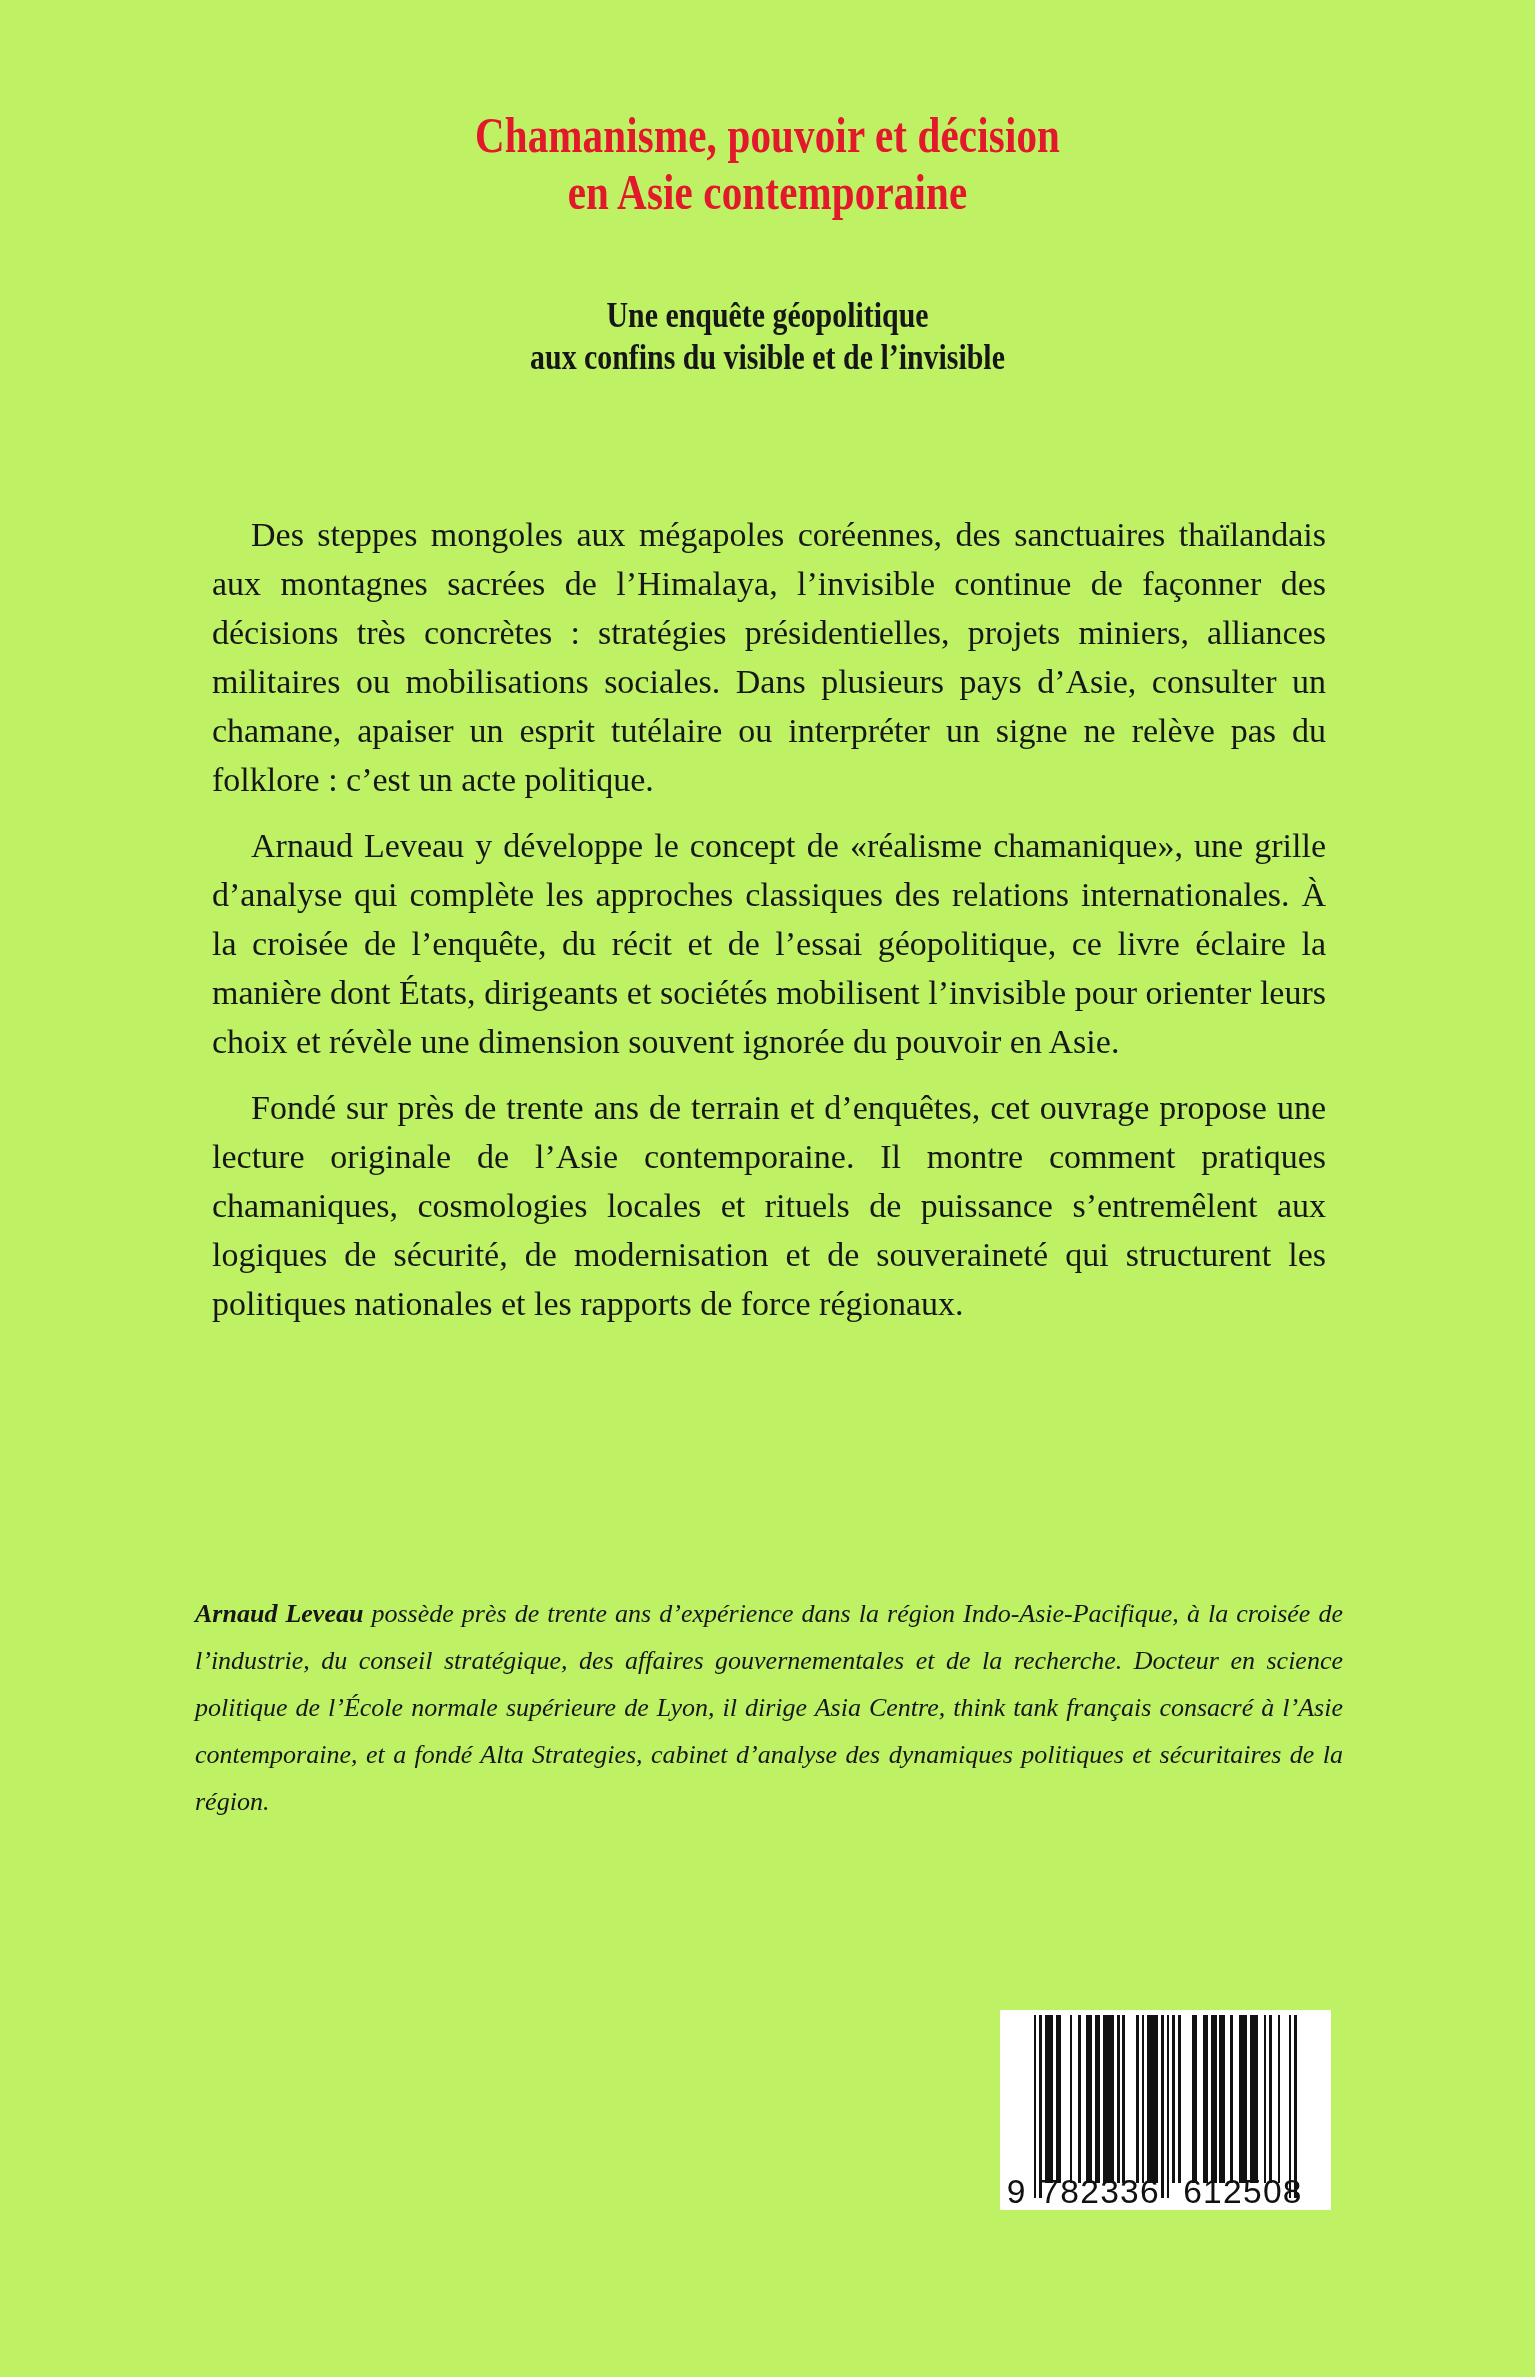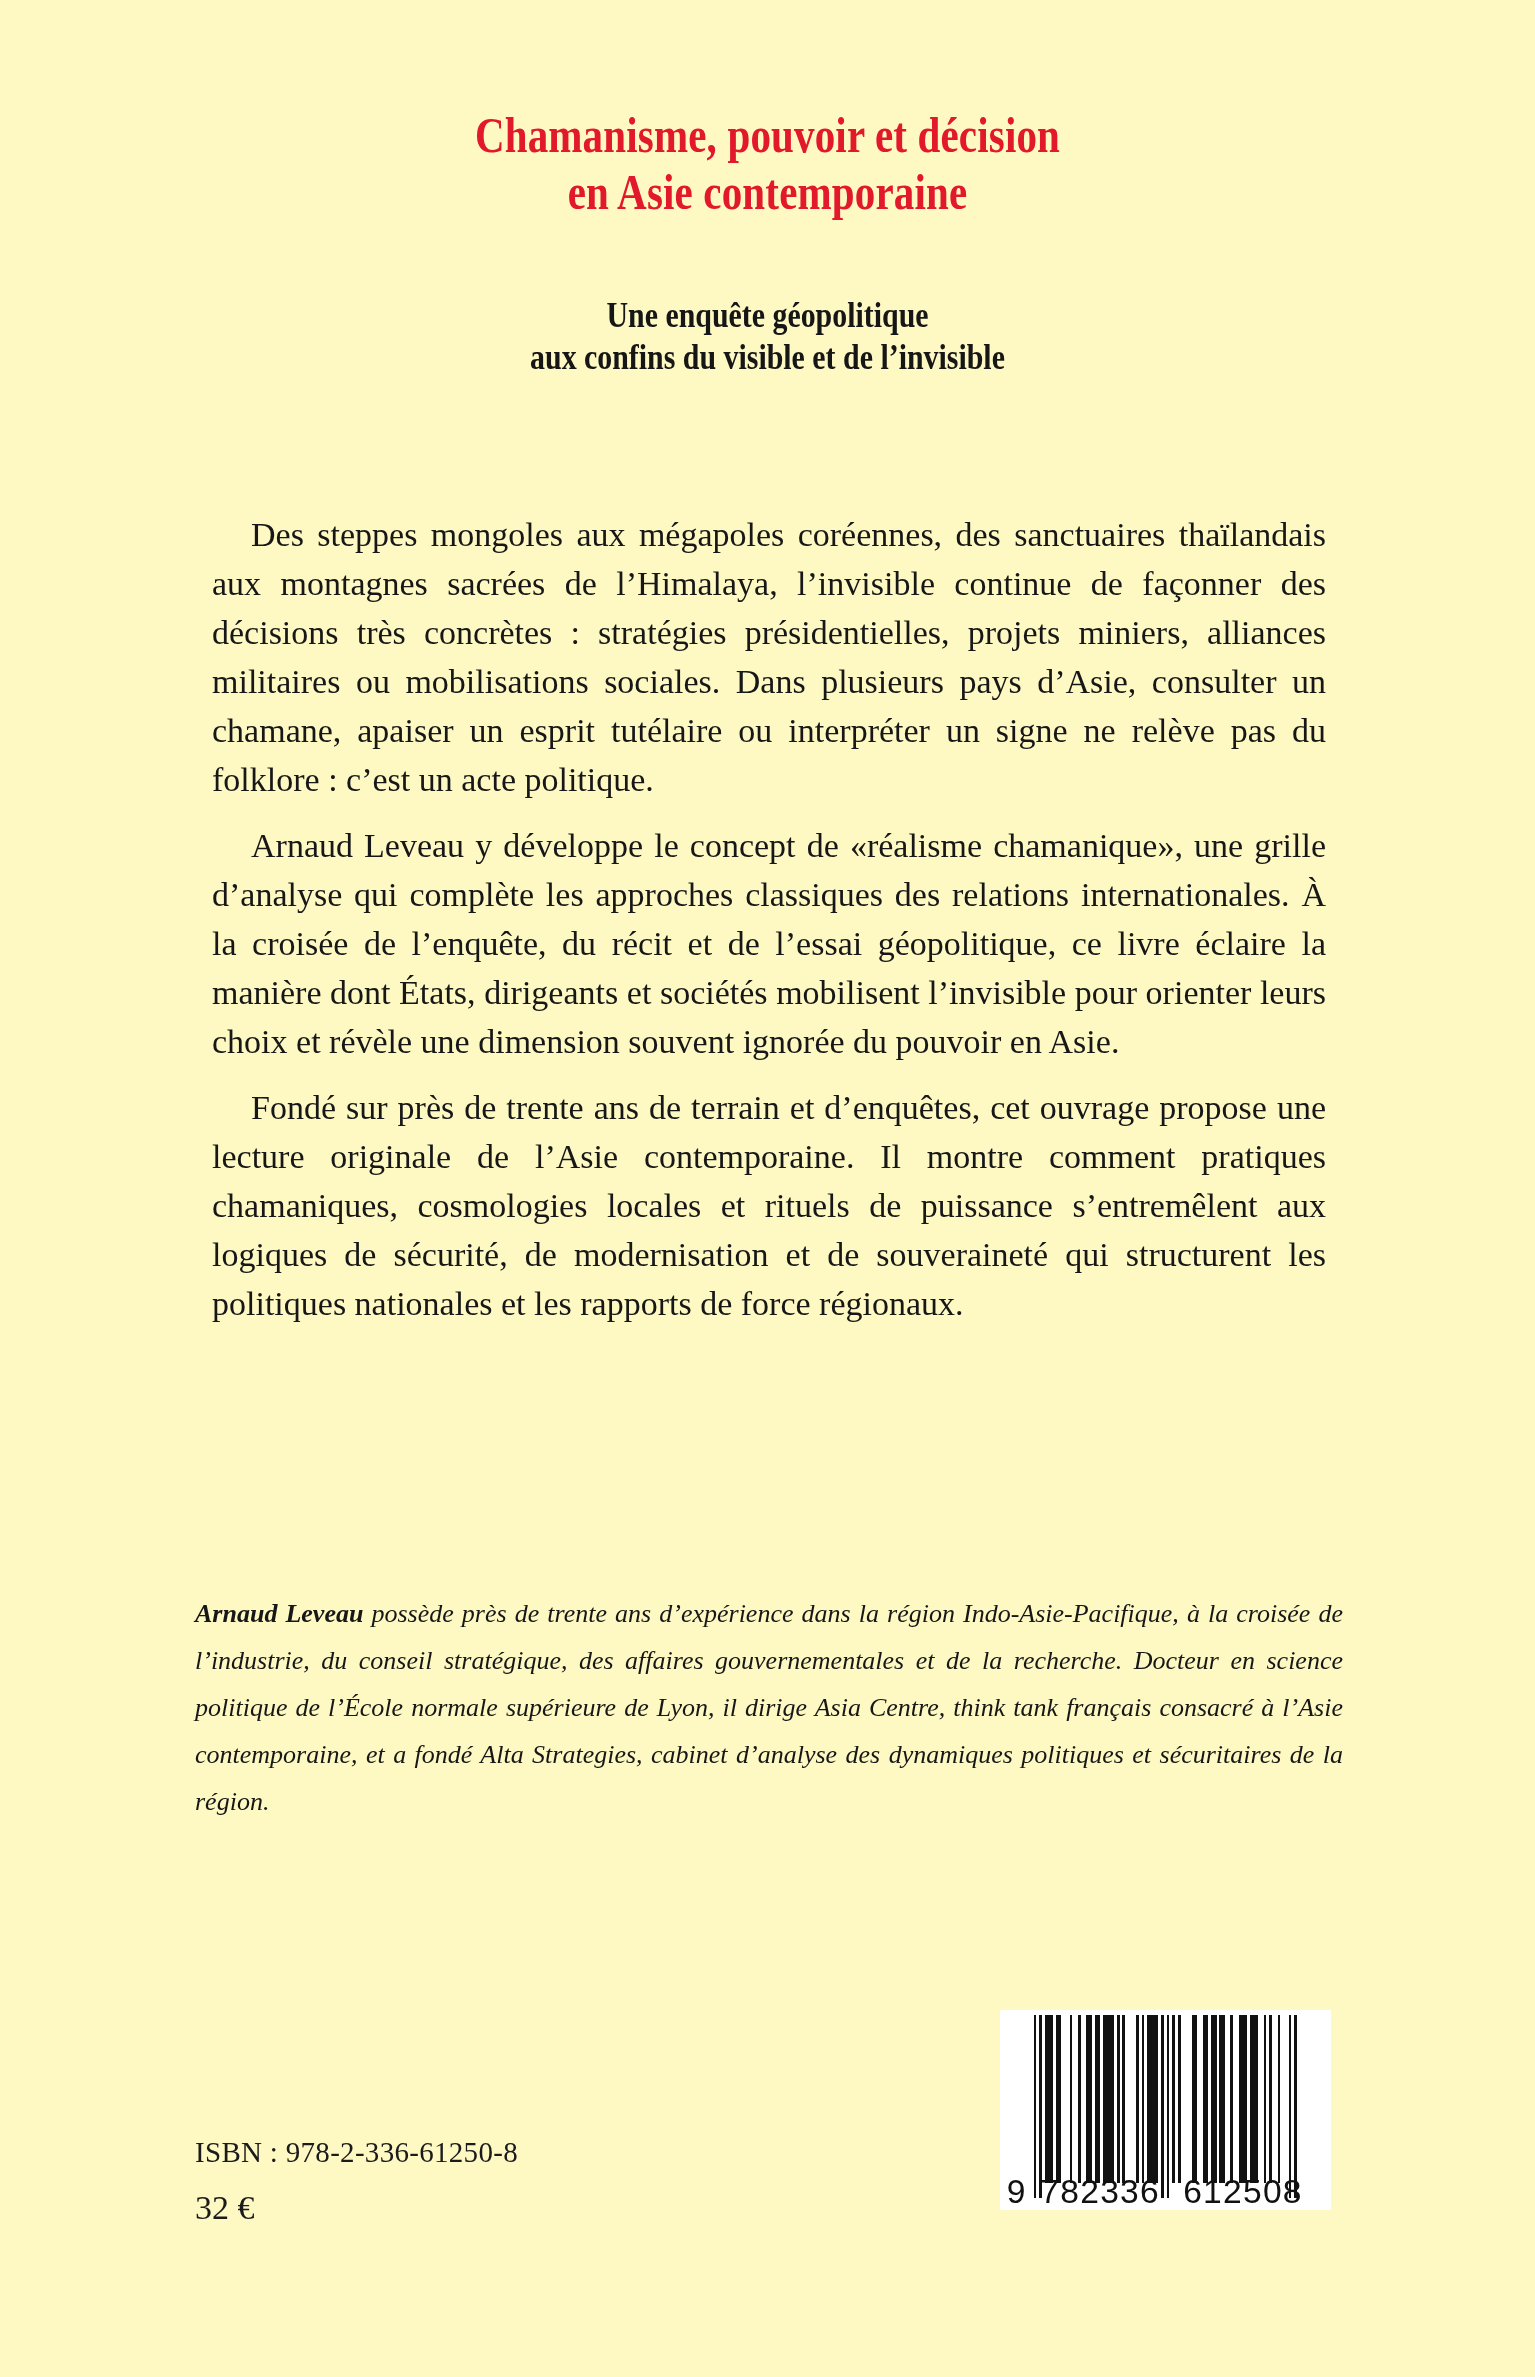--- a/index.html
+++ b/index.html
@@ -12,21 +12,21 @@
     height: 2377px;
     position: relative;
     overflow: hidden;
     font-family: "Liberation Serif", "DejaVu Serif", serif;
     color: #1a1a1a;
   }
 
   .page {
     position: absolute;
     inset: 0;
-    background: #fef9c3;
+    background: #bef264;
   }
 
   
   .title-block {
     position: absolute;
     left: 0;
     right: 0;
     top: 107px;
     text-align: center;
   }
@@ -152,24 +152,20 @@
   <div class="blurb">
     <p>Des steppes mongoles aux mégapoles coréennes, des sanctuaires thaïlandais aux montagnes sacrées de l’Himalaya, l’invisible continue de façonner des décisions très concrètes : stratégies présidentielles, projets miniers, alliances militaires ou mobilisations sociales. Dans plusieurs pays d’Asie, consulter un chamane, apaiser un esprit tutélaire ou interpréter un signe ne relève pas du folklore : c’est un acte politique.</p>
     <p>Arnaud Leveau y développe le concept de «réalisme chamanique», une grille d’analyse qui complète les approches classiques des relations internationales. À la croisée de l’enquête, du récit et de l’essai géopolitique, ce livre éclaire la manière dont États, dirigeants et sociétés mobilisent l’invisible pour orienter leurs choix et révèle une dimension souvent ignorée du pouvoir en Asie.</p>
     <p>Fondé sur près de trente ans de terrain et d’enquêtes, cet ouvrage propose une lecture originale de l’Asie contemporaine. Il montre comment pratiques chamaniques, cosmologies locales et rituels de puissance s’entremêlent aux logiques de sécurité, de modernisation et de souveraineté qui structurent les politiques nationales et les rapports de force régionaux.</p>
   </div>
 
   <div class="bio">
     <p><span class="author-name">Arnaud Leveau</span><span> possède près de trente ans d’expérience dans la région Indo-Asie-Pacifique, à la croisée de l’industrie, du conseil stratégique, des affaires gouvernementales et de la recherche. Docteur en science politique de l’École normale supérieure de Lyon, il dirige Asia Centre, think tank français consacré à l’Asie contemporaine, et a fondé Alta Strategies, cabinet d’analyse des dynamiques politiques et sécuritaires de la région.</span></p>
   </div>
 
-  <div class="isbn-block">
-    <span class="isbn-text">ISBN : 978-2-336-61250-8</span>
-    <span class="price-text">32 €</span>
-  </div>
 
   <div class="barcode-wrap">
     <svg class="barcode-svg" width="331" height="200" viewBox="0 0 394 238" xmlns="http://www.w3.org/2000/svg">
       <rect x="0" y="0" width="394" height="238" fill="#ffffff"></rect>
       <g fill="#111111" id="bars">
           <rect x="40.00" y="6" width="3.30" height="218" shape-rendering="crispEdges"></rect>
           <rect x="46.60" y="6" width="3.30" height="218" shape-rendering="crispEdges"></rect>
           <rect x="53.20" y="6" width="3.30" height="200" shape-rendering="crispEdges"></rect>
           <rect x="56.50" y="6" width="3.30" height="200" shape-rendering="crispEdges"></rect>
           <rect x="59.80" y="6" width="3.30" height="200" shape-rendering="crispEdges"></rect>

